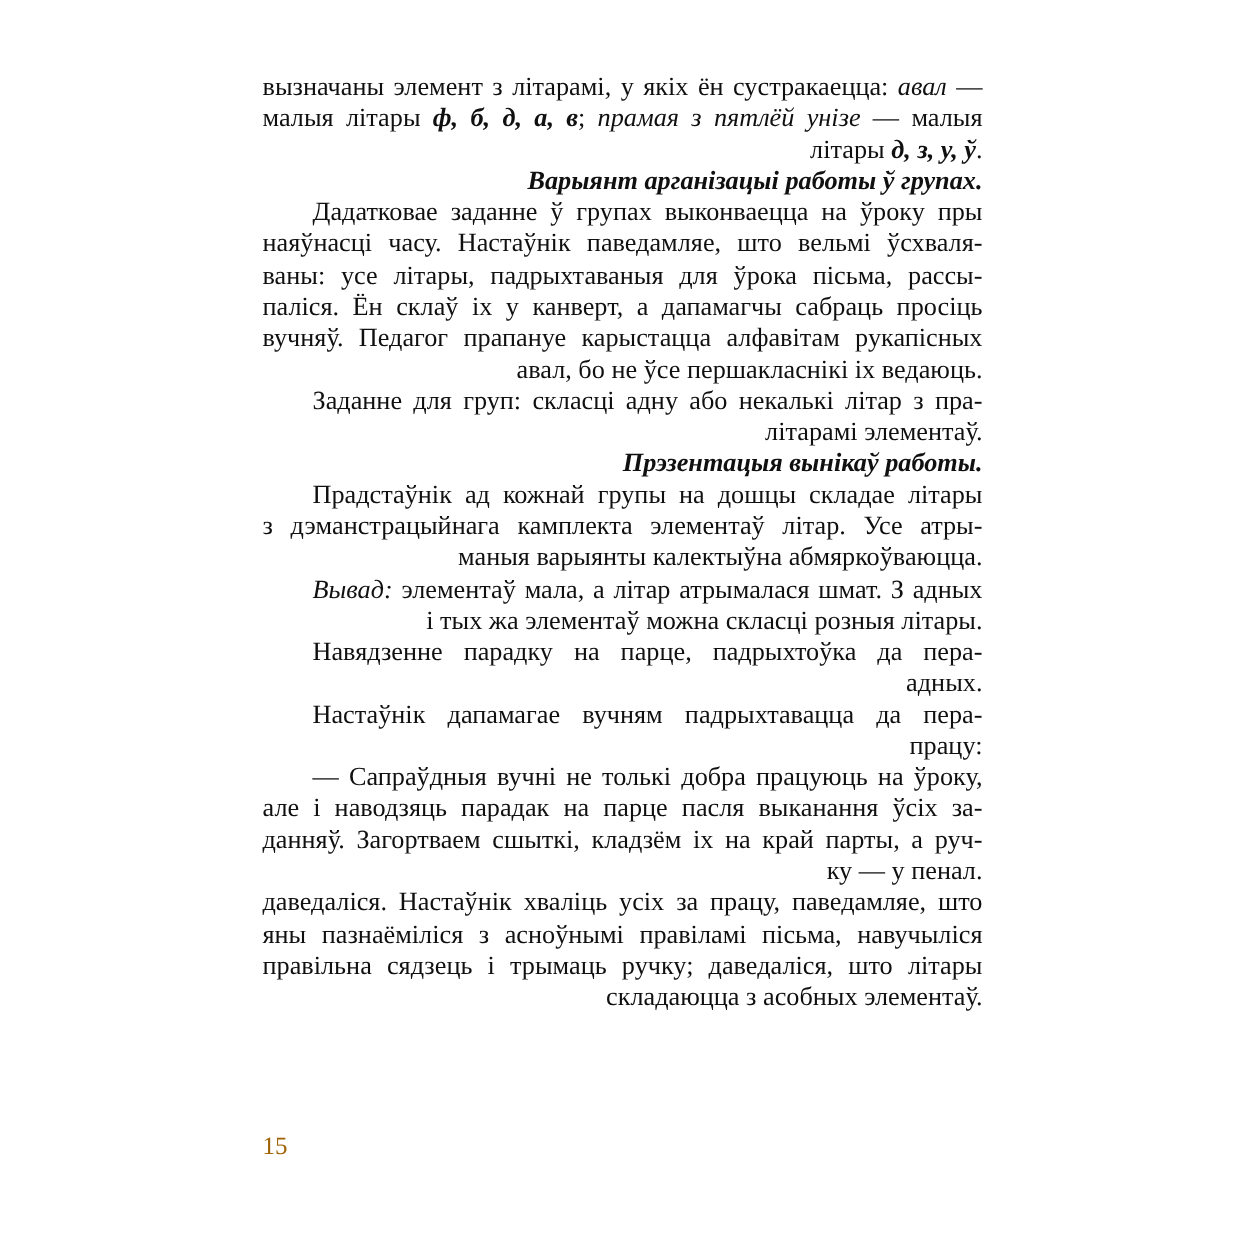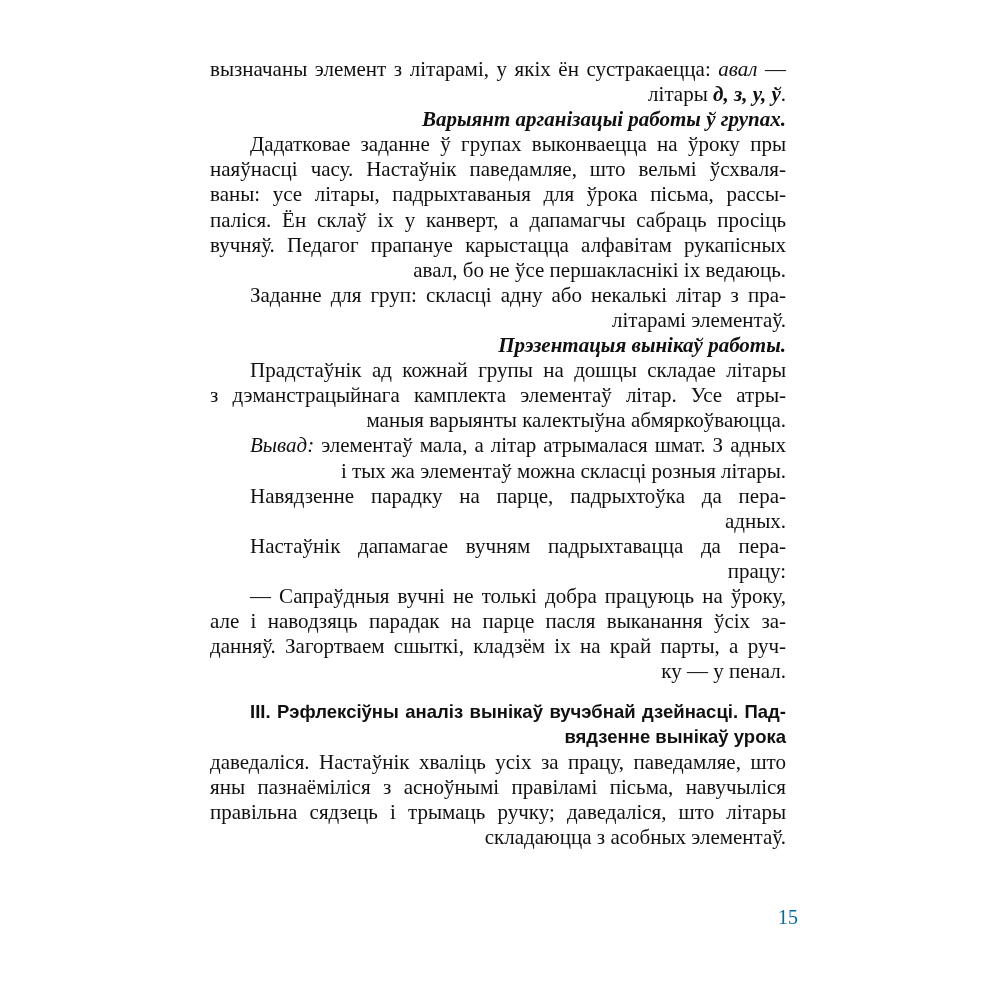--- a/index.html
+++ b/index.html
@@ -39,36 +39,36 @@
     font-family: "Liberation Sans", sans-serif;
     font-weight: 700;
     font-size: 18.5px;
     line-height: 25.1px;
   }
   .s-i  { font-style: italic; }
   .s-b  { font-weight: 400; }
   .s-bi { font-weight: 700; font-style: italic; }
   .pagenum {
     position: absolute;
-    left: 222px;
+    left: 210px;
     top: 905px;
     width: 576px;
-    text-align: right;
     font-size: 20px;
     line-height: 24px;
-    color: #0369a1;
+    color: #a16207;
   }
 </style>
 </head>
 <body>
 
 <div class="page">
   <div class="textblock">
       <div class="para body">
         <div class="line just"><span>вызначаны элемент з літарамі, у якіх ён сустракаецца: </span><span class="s-i">авал</span><span> —</span></div>
+        <div class="line just"><span>малыя літары </span><span class="s-bi">ф, б, д, а, в</span><span>; </span><span class="s-i">прамая з пятлёй унізе</span><span> — малыя</span></div>
         <div class="line"><span>літары </span><span class="s-bi">д, з, у, ў</span><span>.</span></div>
       </div>
       <div class="para body">
         <div class="line ind"><span class="s-bi">Варыянт арганізацыі работы ў групах.</span></div>
       </div>
       <div class="para body">
         <div class="line just ind"><span>Дадатковае заданне ў групах выконваецца на ўроку пры</span></div>
         <div class="line just"><span>наяўнасці часу. Настаўнік паведамляе, што вельмі ўсхваля-</span></div>
         <div class="line just"><span>ваны: усе літары, падрыхтаваныя для ўрока пісьма, рассы-</span></div>
         <div class="line just"><span>паліся. Ён склаў іх у канверт, а дапамагчы сабраць просіць</span></div>
@@ -98,24 +98,20 @@
       <div class="para body">
         <div class="line just ind"><span>Настаўнік дапамагае вучням падрыхтавацца да пера-</span></div>
         <div class="line"><span>працу:</span></div>
       </div>
       <div class="para body">
         <div class="line just ind"><span>— Сапраўдныя вучні не толькі добра працуюць на ўроку,</span></div>
         <div class="line just"><span>але і наводзяць парадак на парце пасля выканання ўсіх за-</span></div>
         <div class="line just"><span>данняў. Загортваем сшыткі, кладзём іх на край парты, а руч-</span></div>
         <div class="line"><span>ку — у пенал.</span></div>
       </div>
-      <div class="para heading gap">
-        <div class="line just ind"><span>III. Рэфлексіўны аналіз вынікаў вучэбнай дзейнасці. Пад-</span></div>
-        <div class="line"><span>вядзенне вынікаў урока</span></div>
-      </div>
       <div class="para body">
         <div class="line just"><span>даведаліся. Настаўнік хваліць усіх за працу, паведамляе, што</span></div>
         <div class="line just"><span>яны пазнаёміліся з асноўнымі правіламі пісьма, навучыліся</span></div>
         <div class="line just"><span>правільна сядзець і трымаць ручку; даведаліся, што літары</span></div>
         <div class="line"><span>складаюцца з асобных элементаў.</span></div>
       </div>
     </div>
   <div class="pagenum">15</div>
 </div>
 

